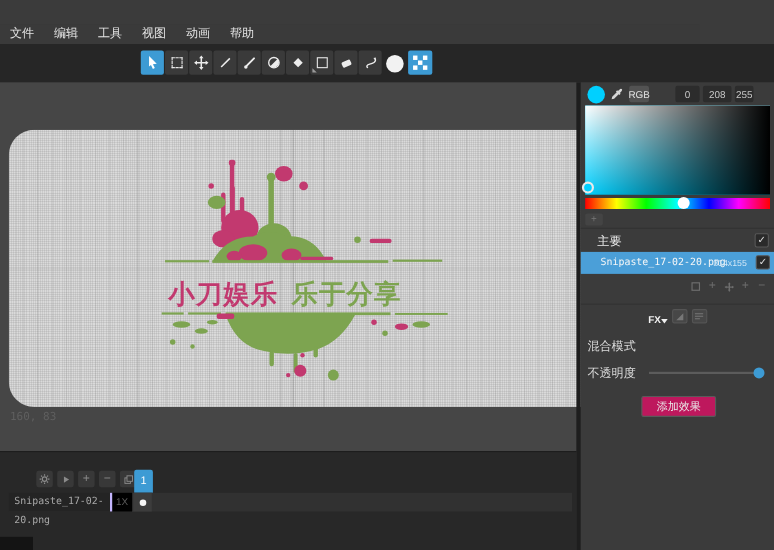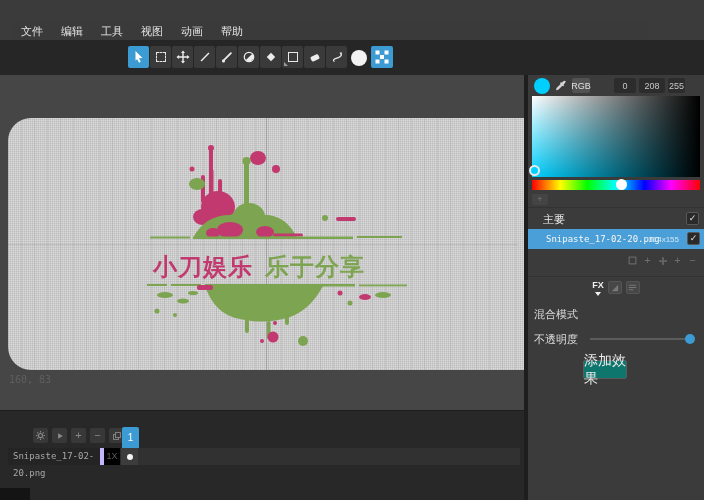--- a/index.html
+++ b/index.html
@@ -12,21 +12,21 @@
             display:flex;align-items:center;border-bottom:1px solid #dedede;}
   .app-logo{width:13px;height:13px;margin-left:8px;flex:0 0 auto;}
   .app-title{margin-left:7px;font-size:11px;color:#151515;}
   .win-controls{position:absolute;right:0;top:0;height:21px;display:flex;}
   .win-btn{width:30px;height:21px;display:flex;align-items:center;justify-content:center;}
   .min-glyph{width:9px;height:1px;background:#444;}
   .max-glyph{width:8px;height:8px;border:1px solid #444;}
   .close-glyph{font-size:11px;line-height:1;color:#444;}
 
   
-  .menubar{position:absolute;left:12px;top:22px;width:636px;height:18px;background:#3a3a3a;
+  .menubar{position:absolute;left:0;top:22px;width:636px;height:18px;background:#3a3a3a;
            display:flex;align-items:center;}
   .menu-item{color:#e4e4e4;font-size:11px;padding:0 9px;line-height:18px;}
 
   
   .toolbar{position:absolute;left:0;top:40px;width:704px;height:35px;background:#262626;}
   .tools{position:absolute;left:128px;top:6px;display:flex;gap:1px;}
   .tool{width:21px;height:22px;background:#3a3a3a;border-radius:2px;position:relative;
         display:flex;align-items:center;justify-content:center;}
   .tool.selected{background:#3d9bd4;}
   .tool svg{display:block;}
@@ -63,21 +63,21 @@
   .timeline{position:absolute;left:0;top:410px;width:524px;height:90px;background:#282828;border-top:1px solid #1d1d1d;}
   .tl-buttons{position:absolute;left:33px;top:17px;display:flex;gap:4px;}
   .tl-btn{width:15px;height:15px;background:#383838;border-radius:2px;display:flex;align-items:center;justify-content:center;
           color:#8a8a8a;font-size:11px;line-height:1;}
   .frame-tab{position:absolute;left:122px;top:16px;width:17px;height:21px;background:#3d9bd4;border-radius:2px 2px 0 0;
              color:#fff;font-size:10px;display:flex;align-items:center;justify-content:center;}
   .track-row{position:absolute;left:8px;top:37px;width:512px;height:17px;background:#313131;display:flex;}
   .track-name{width:92px;height:17px;background:#242424;color:#a8a8a8;font-size:9px;
               font-family:"DejaVu Sans Mono",monospace;line-height:17px;padding-left:5px;}
   .track-speed{width:20px;height:17px;background:#000000;color:#5a5a5a;font-size:9px;text-align:center;line-height:17px;
-               border-left:4px solid #c4b5fd;}
+               border-left:2px solid #c4b5fd;}
   .track-cell{width:18px;height:17px;background:#3c3c3c;display:flex;align-items:center;justify-content:center;border-left:1px solid #2a2a2a;}
   .key-dot{width:6px;height:6px;border-radius:50%;background:#f5f5f5;}
   .corner-patch{position:absolute;left:0;top:488px;width:30px;height:12px;background:#141414;}
 
   
   .vdivider{position:absolute;left:524px;top:75px;width:4px;height:425px;background:#1e1e1e;}
 
   
   .rightpanel{position:absolute;left:528px;top:75px;width:176px;height:425px;background:#3b3b3b;}
   .swatch{position:absolute;left:6px;top:3px;width:16px;height:16px;border-radius:50%;}
@@ -103,34 +103,34 @@
   .checkbox{width:13px;height:13px;background:#2a2a2a;border:1px solid #585858;border-radius:2px;
             color:#e0e0e0;font-size:9px;line-height:11px;text-align:center;}
   .group-row .checkbox{position:absolute;right:5px;top:2px;}
   .layer-row{position:absolute;left:0;top:154px;width:176px;height:20px;background:#4b9fd8;}
   .layer-name{position:absolute;left:18px;top:5px;color:#f7f7f7;font-size:9px;font-family:"DejaVu Sans Mono",monospace;}
   .layer-size{position:absolute;right:25px;top:6px;color:#cfe6f6;font-size:8px;}
   .layer-row .checkbox{position:absolute;right:4px;top:3px;}
   .layer-btns{position:absolute;right:5px;top:179px;display:flex;gap:2px;}
   .layer-btn{width:13px;height:13px;display:flex;align-items:center;justify-content:center;color:#6e6e6e;font-size:11px;line-height:1;}
   .fx-row{position:absolute;left:0;top:206px;width:176px;height:20px;display:flex;justify-content:center;gap:4px;}
-  .fx-btn{color:#f0f0f0;font-size:9px;font-weight:bold;display:flex;flex-direction:column;align-items:center;line-height:1;}
+  .fx-btn{color:#f0f0f0;font-size:9px;font-weight:bold;display:flex;flex-direction:row;align-items:center;line-height:1;}
   .fx-caret{width:0;height:0;border-left:3px solid transparent;border-right:3px solid transparent;border-top:4px solid #f0f0f0;margin-top:2px;}
   .fx-ic{width:14px;height:13px;background:#474747;border:1px solid #555;border-radius:2px;
          display:flex;align-items:center;justify-content:center;color:#777;font-size:7px;}
   .blend-label{position:absolute;left:6px;top:232px;color:#dcdcdc;font-size:11px;}
   .blend-select{position:absolute;left:42px;top:229px;width:126px;height:19px;background:#2d2d2d;border-radius:2px;}
   .blend-value{position:absolute;left:8px;top:4px;color:#cccccc;font-size:10px;}
   .blend-caret{position:absolute;right:8px;top:8px;width:0;height:0;
                border-left:4px solid transparent;border-right:4px solid transparent;border-top:5px solid #bcbcbc;}
   .opacity-label{position:absolute;left:6px;top:257px;color:#dcdcdc;font-size:11px;}
   .opacity-slider{position:absolute;left:62px;top:263px;width:100px;height:2px;background:#5c5c5c;}
   .opacity-slider .handle{position:absolute;right:-5px;top:-4px;width:10px;height:10px;border-radius:50%;background:#3d9bd4;}
-  .addfx-btn{position:absolute;left:55px;top:285px;width:44px;height:19px;background:#0f766e;border:1px solid #5a5a5a;
-             border-radius:2px;color:#eaeaea;font-size:14px;display:flex;align-items:center;justify-content:center;}
+  .addfx-btn{position:absolute;left:55px;top:285px;width:68px;height:19px;background:#be185d;border:1px solid #5a5a5a;
+             border-radius:2px;color:#eaeaea;font-size:10px;display:flex;align-items:center;justify-content:center;}
 </style>
 </head>
 <body>
 
 <div class="app">
 
 
   <div class="menubar">
     <span class="menu-item">文件</span>
     <span class="menu-item">编辑</span>

